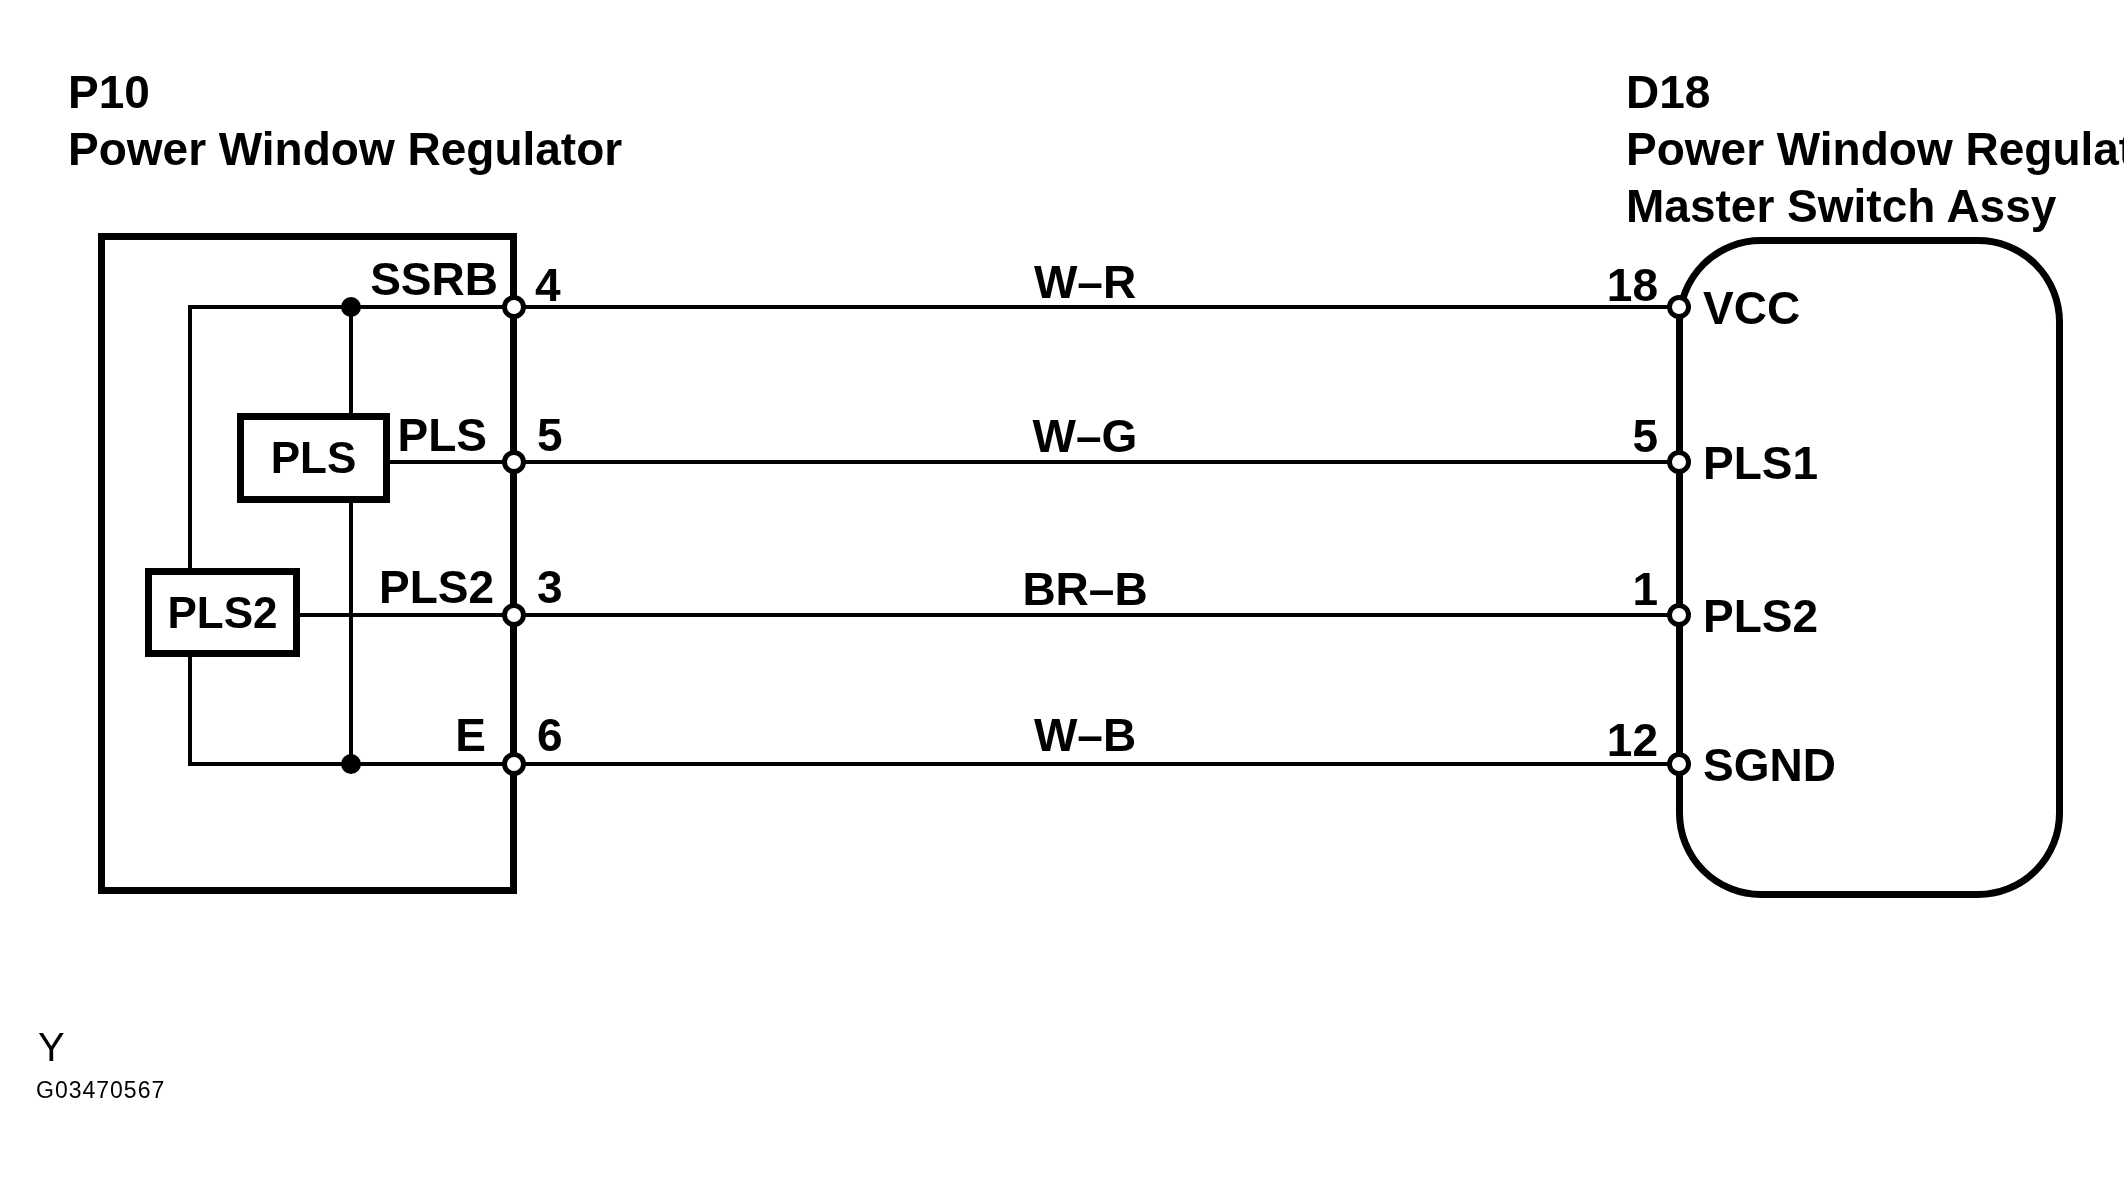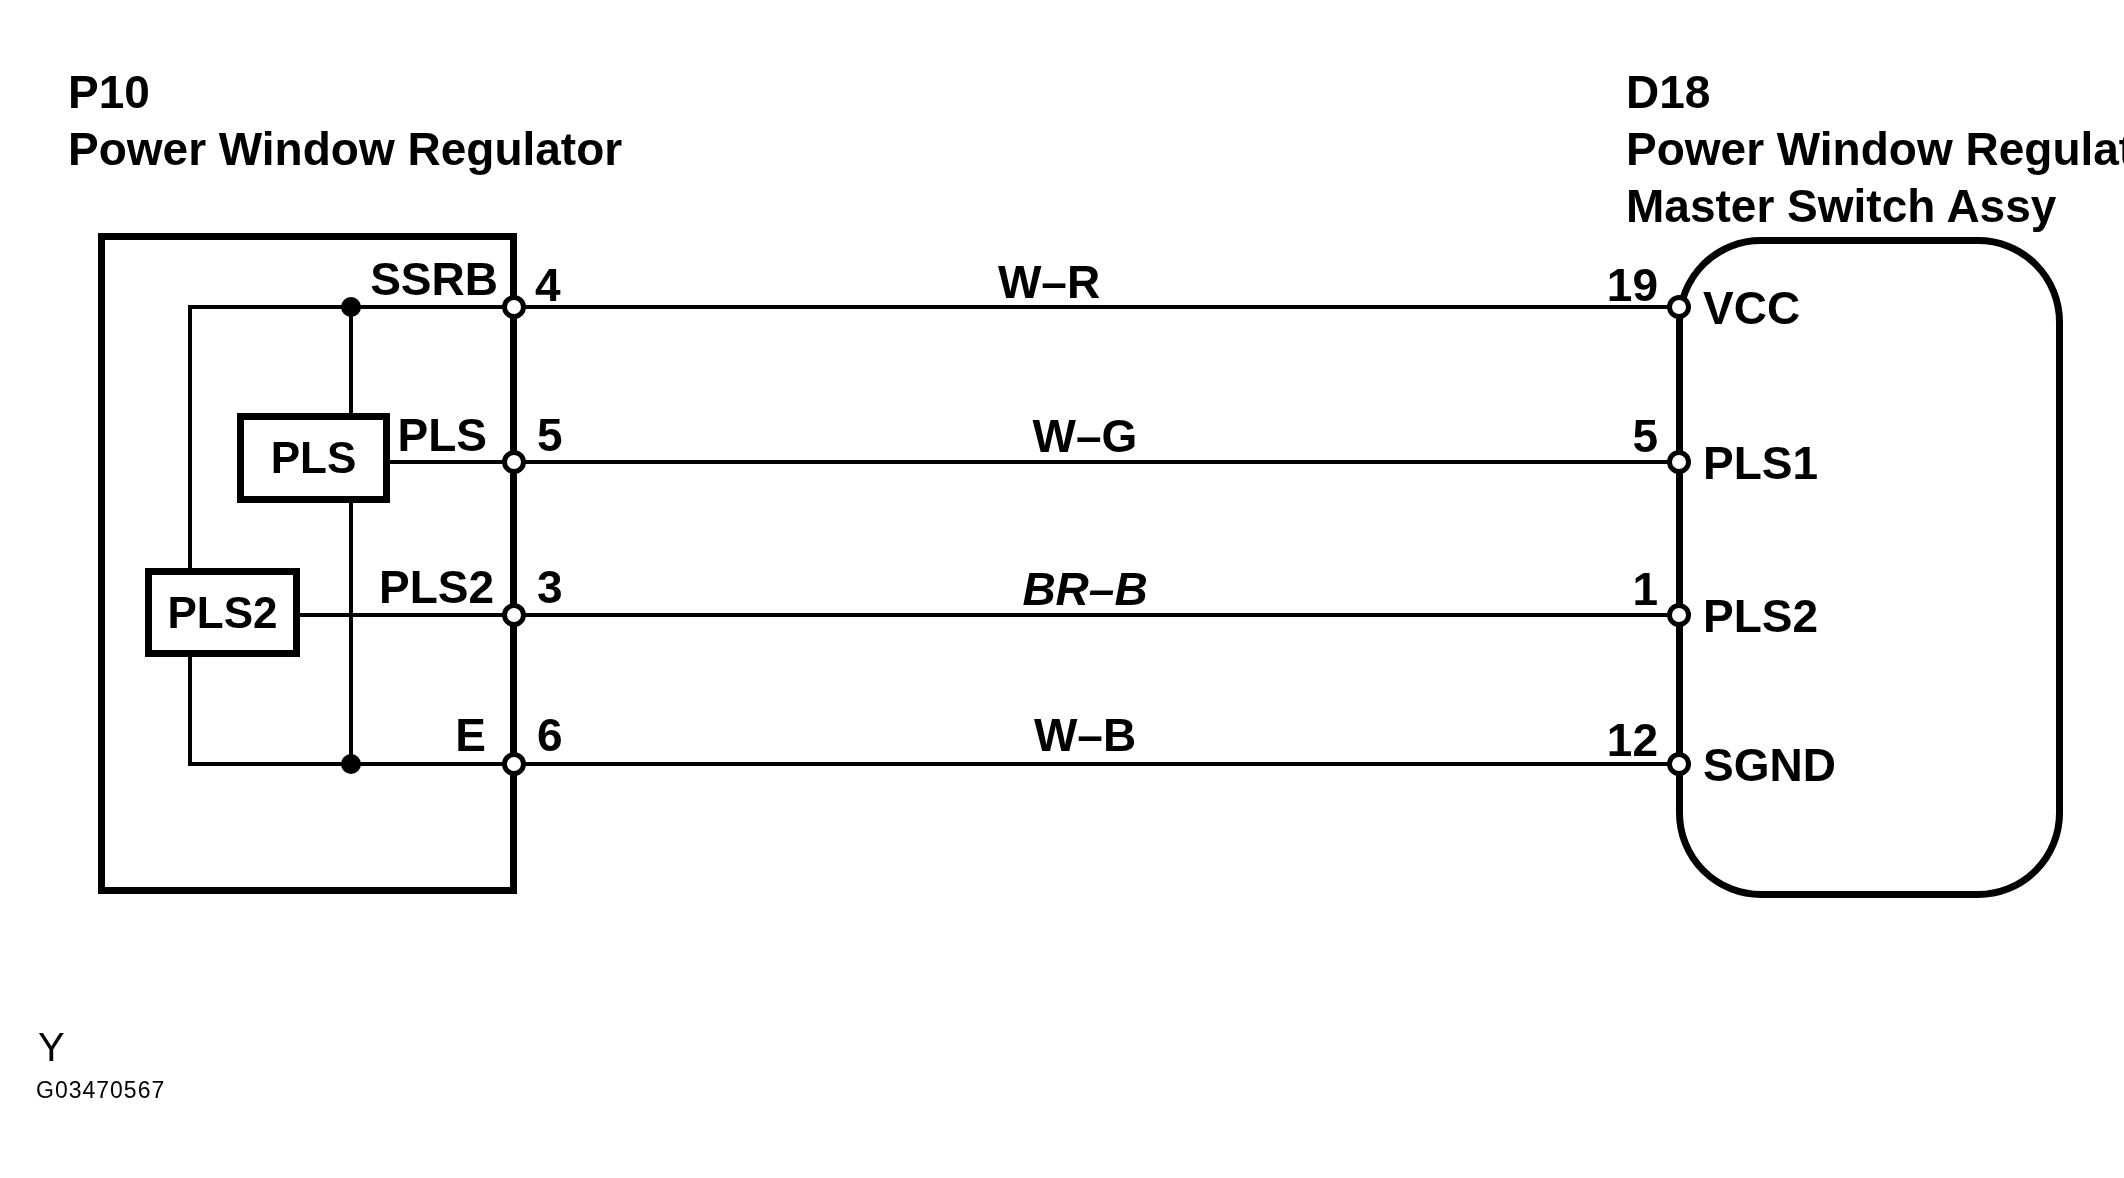--- a/index.html
+++ b/index.html
@@ -68,33 +68,33 @@
   <div class="pin" style="left:502px;top:450px;"></div>
   <div class="pin" style="left:502px;top:603px;"></div>
   <div class="pin" style="left:502px;top:752px;"></div>
   <div class="pin" style="left:1667px;top:295px;"></div>
   <div class="pin" style="left:1667px;top:450px;"></div>
   <div class="pin" style="left:1667px;top:603px;"></div>
   <div class="pin" style="left:1667px;top:752px;"></div>
 
   <div class="txt" style="right:1626px;top:256px;text-align:right;">SSRB</div>
   <div class="txt" style="left:535px;top:262px;">4</div>
-  <div class="txt ctr" style="left:1049px;top:259px;">W–R</div>
-  <div class="txt" style="right:466px;top:262px;">19</div>
+  <div class="txt ctr" style="left:1085px;top:259px;">W–R</div>
+  <div class="txt" style="right:466px;top:262px;">18</div>
   <div class="txt" style="left:1703px;top:285px;">VCC</div>
 
   <div class="txt" style="right:1637px;top:412px;">PLS</div>
   <div class="txt" style="left:537px;top:412px;">5</div>
   <div class="txt ctr" style="left:1085px;top:413px;">W–G</div>
   <div class="txt" style="right:466px;top:413px;">5</div>
   <div class="txt" style="left:1703px;top:440px;">PLS1</div>
 
   <div class="txt" style="right:1630px;top:564px;">PLS2</div>
   <div class="txt" style="left:537px;top:564px;">3</div>
-  <div class="txt ctr" style="left:1085px;top:566px;font-style:italic;">BR–B</div>
+  <div class="txt ctr" style="left:1085px;top:566px;">BR–B</div>
   <div class="txt" style="right:466px;top:566px;">1</div>
   <div class="txt" style="left:1703px;top:593px;">PLS2</div>
 
   <div class="txt" style="right:1638px;top:712px;">E</div>
   <div class="txt" style="left:537px;top:712px;">6</div>
   <div class="txt ctr" style="left:1085px;top:712px;text-align:center;">W–B</div>
   <div class="txt" style="right:466px;top:717px;">12</div>
   <div class="txt" style="left:1703px;top:742px;">SGND</div>
 
   <div class="footer-mark" style="left:38px;top:1027px;">Y</div>

